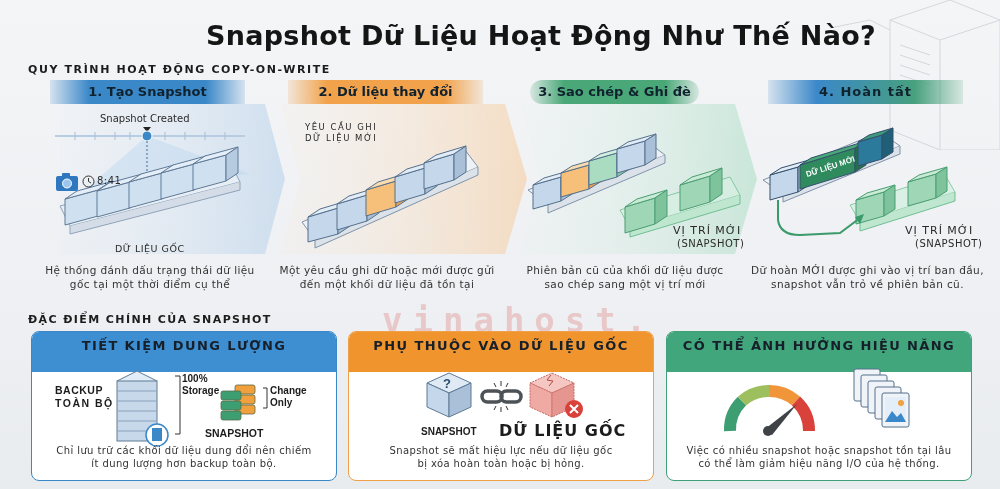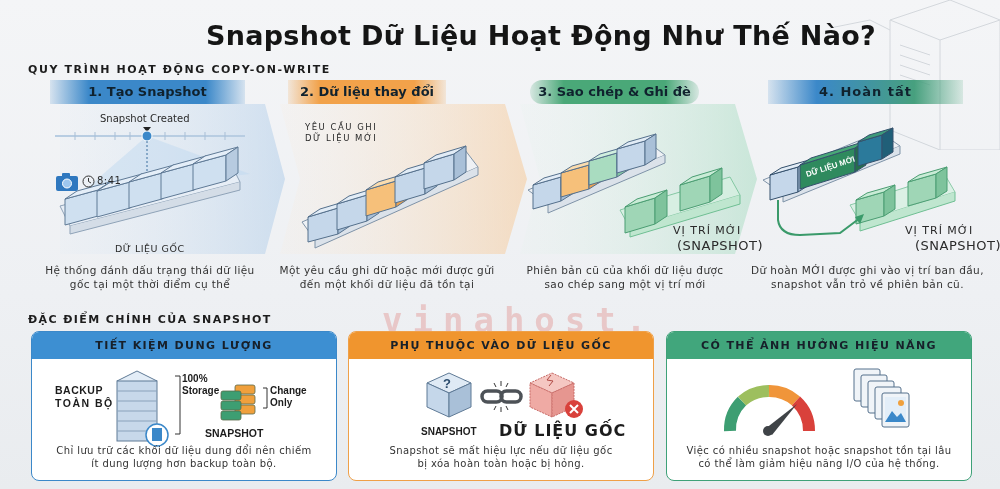--- a/index.html
+++ b/index.html
@@ -21,49 +21,49 @@
   .subtitle {
     position: absolute; top: 63px; left: 28px;
     font-size: 11px; font-weight: bold; letter-spacing: 1.6px; color: #1c1c1c;
   }
   .steps { position: absolute; top: 80px; left: 0; width: 1000px; height: 220px; }
   .banner {
     position: absolute; top: 0; height: 24px; text-align: center;
     font-size: 13px; font-weight: bold; line-height: 24px; color: #10222e;
   }
   .b1 { left: 50px; width: 195px; background: linear-gradient(90deg, rgba(52,130,200,.15), #3b88c9 20%, #3b88c9 80%, rgba(52,130,200,.15)); }
-  .b2 { left: 288px; width: 158px; background: linear-gradient(90deg, rgba(240,150,50,.15), #f2a24a 20%, #f2a24a 80%, rgba(240,150,50,.15)); }
+  .b2 { left: 288px; width: 195px; background: linear-gradient(90deg, rgba(240,150,50,.15), #f2a24a 20%, #f2a24a 80%, rgba(240,150,50,.15)); }
   .b3 { left: 530px; width: 169px; background: linear-gradient(90deg, rgba(60,160,110,.15), #4aa878 20%, #4aa878 80%, rgba(60,160,110,.15)); border-radius: 12px; }
   .b4 { left: 768px; width: 195px; background: linear-gradient(90deg, rgba(52,130,200,.15), #3b88c9 25%, #47a07e 75%, rgba(60,160,110,.15)); letter-spacing: 1px; }
 
   .chev { position: absolute; top: 24px; height: 150px; }
   .stepdesc {
     position: absolute; top: 183px; text-align: center;
     font-size: 10.5px; line-height: 14px; color: #333; letter-spacing: .4px;
   }
   .lbl { position: absolute; font-size: 10px; color: #2a2a2a; letter-spacing: .5px; }
-  .lbl-sm { font-size: 13px; }
+  .lbl-sm { font-size: 10px; }
 
   .section-h {
     position: absolute; top: 313px; left: 28px;
     font-size: 11px; font-weight: bold; letter-spacing: 1.4px; color: #1c1c1c;
   }
   .watermark {
     position: absolute; top: 300px; left: 382px;
     font-size: 34px; font-weight: bold; letter-spacing: 10px; color: rgba(214,60,50,.22);
     font-family: "DejaVu Sans Mono", monospace;
   }
   .card {
     position: absolute; top: 331px; width: 306px; height: 150px;
     background: #fff; border-radius: 8px; border: 1.5px solid;
     overflow: hidden;
   }
   .card-h {
-    height: 27px; line-height: 27px; text-align: center;
-    font-size: 11px; font-weight: bold; letter-spacing: 1.4px; color: #17202a;
+    height: 40px; line-height: 27px; text-align: center;
+    font-size: 13px; font-weight: bold; letter-spacing: 1.4px; color: #17202a;
   }
   .c1 { left: 31px; border-color: #3b88c9; }
   .c1 .card-h { background: #3d8fd2; }
   .c2 { left: 348px; border-color: #efa048; }
   .c2 .card-h { background: #f0952e; }
   .c3 { left: 666px; border-color: #3ea178; }
   .c3 .card-h { background: #41a67c; }
   .card-desc {
     position: absolute; bottom: 10px; left: 0; width: 100%; text-align: center;
     font-size: 10px; line-height: 13px; color: #333; letter-spacing: .4px;

